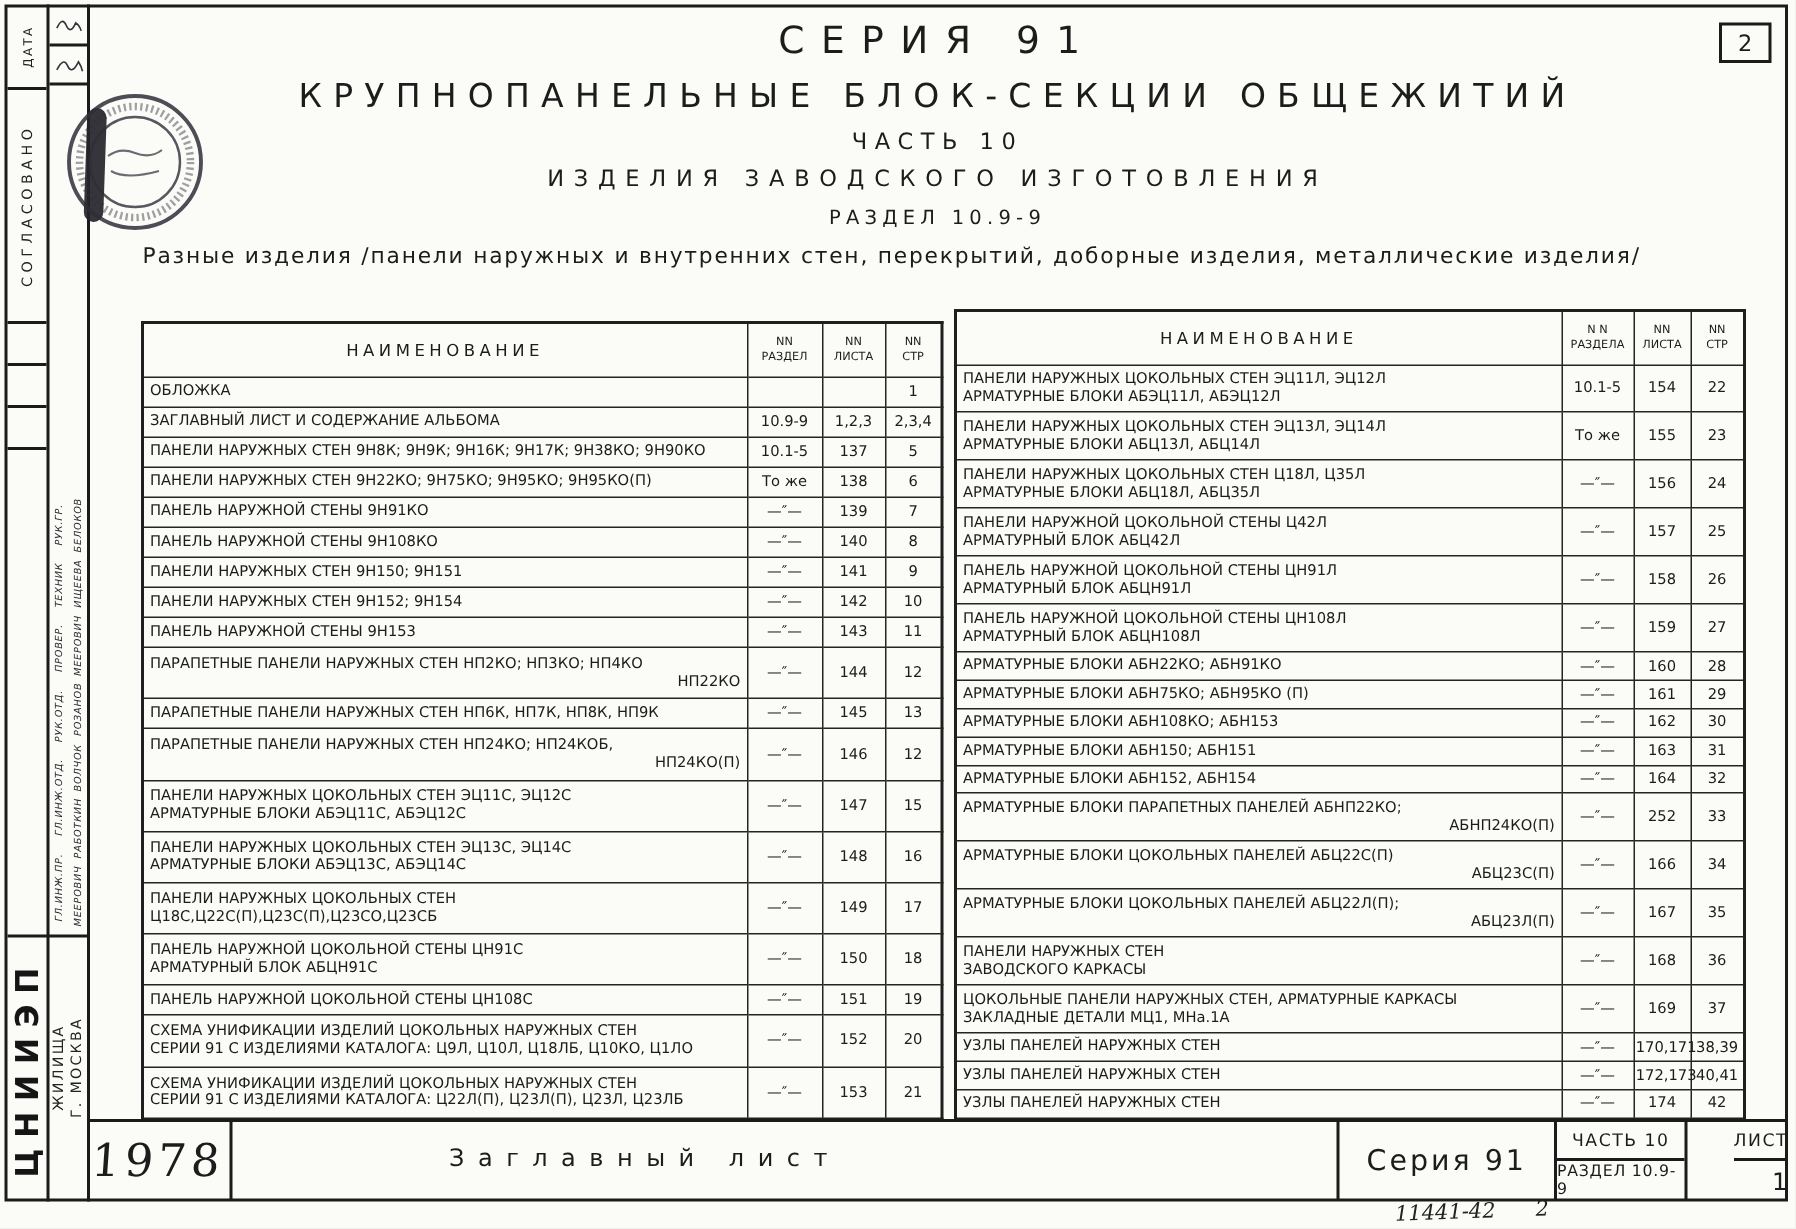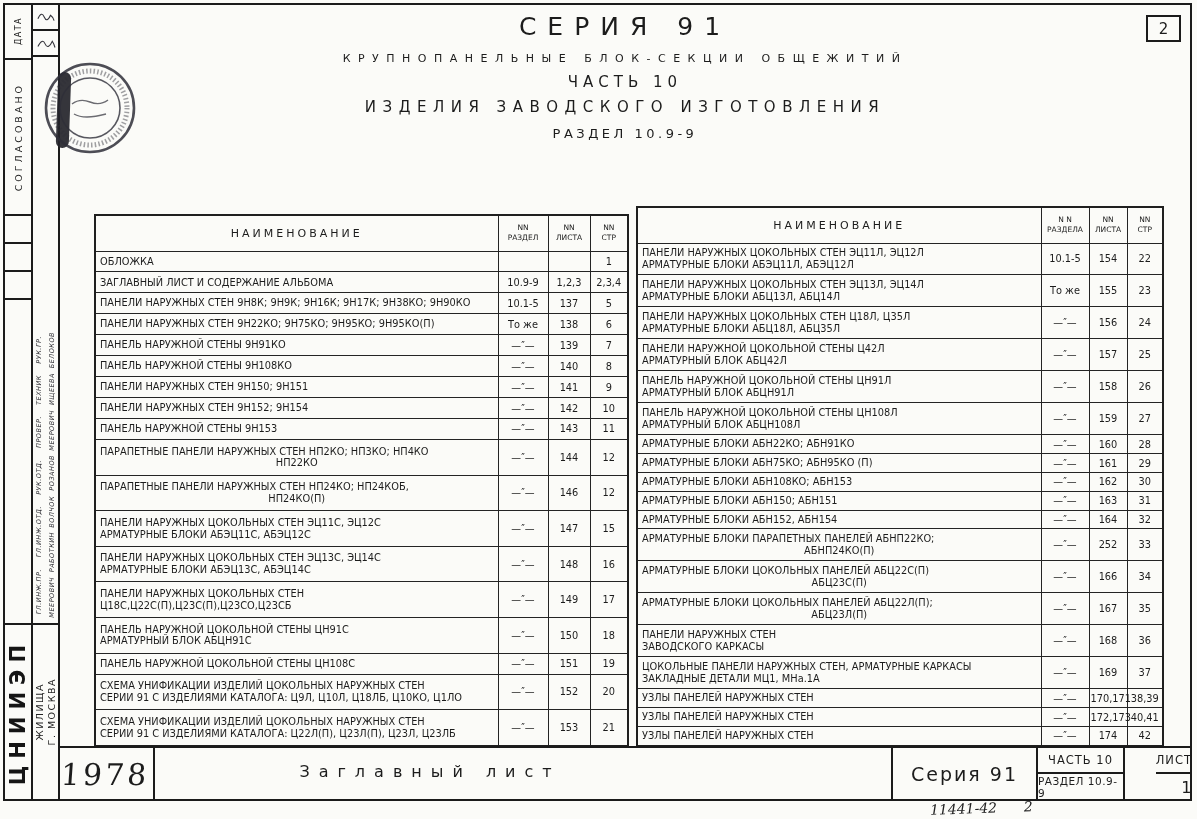--- a/index.html
+++ b/index.html
@@ -28,41 +28,41 @@
   .sig-item { writing-mode:vertical-rl; transform:rotate(180deg); font-size:6.5px; letter-spacing:0.5px; color:#2a2a30; white-space:nowrap; font-style:italic; }
   .hline-rail { position:absolute; height:2px; background:#1b1b1b; }
 
   .stamp { position:absolute; left:42px; top:60px; width:96px; height:96px; z-index:3; }
   .ink-blob { position:absolute; left:57px; top:72px; width:13px; height:76px; background:#24242a; border-radius:7px; transform:rotate(2deg); opacity:0.92; z-index:2; }
   .squiggle { width:20px; height:18px; }
 
   
   .head-block { position:absolute; left:61px; top:6px; width:1128px; text-align:center; }
   .t1 { margin-top:6px;  font-size:25px;   letter-spacing:11px; }
-  .t2 { margin-top:11px; font-size:11px; letter-spacing:7.5px; }
+  .t2 { margin-top:11px; font-size:22px; letter-spacing:7.5px; }
   .t3 { margin-top:8px;  font-size:15px;   letter-spacing:5px; }
   .t4 { margin-top:7px;  font-size:15px;   letter-spacing:6.5px; }
   .t5 { margin-top:10px; font-size:13px;   letter-spacing:3.5px; }
   .t6 { margin-top:10px; font-size:14.5px; letter-spacing:1.2px; text-align:left; padding-left:34px; }
   .pagenum-box { position:absolute; left:1146px; top:15px; width:35px; height:27px; border:2px solid #1b1b1b; display:flex; align-items:center; justify-content:center; font-size:15px; background:#fbfbf8; }
 
   
   .table-wrap { position:absolute; }
   .tw-left  { left:94px;  top:214px; width:533px; height:533px; }
   .tw-right { left:636px; top:206px; width:526px; height:541px; }
   .table-wrap table { width:100%; height:100%; border-collapse:collapse; table-layout:fixed; border:2px solid #1f1f1f; }
   .table-wrap th, .table-wrap td { border:1.5px solid #242424; }
   th.h-name { font-size:11px; letter-spacing:3px; font-weight:normal; height:36px; }
   th.h-sm { font-size:7.5px; font-weight:normal; vertical-align:middle; }
   th.h-sm .hl { line-height:1.4; text-align:center; }
   .tw-left  col.col-name { width:403px; } .tw-left  col.col-sec { width:50px; } .tw-left  col.col-list { width:42px; } .tw-left  col.col-page { width:38px; }
   .tw-right col.col-name { width:404px; } .tw-right col.col-sec { width:48px; } .tw-right col.col-list { width:38px; } .tw-right col.col-page { width:36px; }
   td.c-name { padding:2px 4px; font-size:9.8px; line-height:1.2; }
   td.c-num  { text-align:center; font-size:9.8px; padding:1px; }
-  .n2c { text-align:center; }
+  .n2c { text-align:right; }
   .n1:empty,.n2:empty,.n2c:empty { display:none; }
 
   
   .foot-line { position:absolute; left:58px; top:746px; width:1134px; height:2px; background:#1b1b1b; }
   .year-box { position:absolute; left:58px; top:748px; width:97px; height:52px; border-right:2px solid #1b1b1b; display:flex; align-items:center; justify-content:center; font-family:"DejaVu Serif", serif; font-size:30px; letter-spacing:3px; transform-origin:center; }
   .year-box span { transform:skewX(-4deg); }
   .sheet-title { position:absolute; left:290px; top:762px; width:280px; text-align:center; font-size:16px; letter-spacing:9px; }
   .foot-right { position:absolute; left:891px; top:748px; width:301px; height:52px; display:flex; border-left:2px solid #1b1b1b; }
   .fr-series { flex:0 0 145px; border-right:2px solid #1b1b1b; display:flex; align-items:center; justify-content:center; font-size:19px; letter-spacing:2px; }
   .fr-mid, .fr-list { display:flex; flex-direction:column; }
@@ -140,20 +140,21 @@
     <path d="M30 44 q8 -6 18 -2 q10 4 18 -2" stroke="#2e2e38" fill="none" stroke-width="1.4" opacity="0.7"></path>
     <path d="M32 54 q10 6 32 0" stroke="#2e2e38" fill="none" stroke-width="1.4" opacity="0.7"></path>
   </svg>
 
   <div class="head-block">
     <div class="t1">СЕРИЯ 91</div>
     <div class="t2">КРУПНОПАНЕЛЬНЫЕ БЛОК-СЕКЦИИ ОБЩЕЖИТИЙ</div>
     <div class="t3">ЧАСТЬ 10</div>
     <div class="t4">ИЗДЕЛИЯ ЗАВОДСКОГО ИЗГОТОВЛЕНИЯ</div>
     <div class="t5">РАЗДЕЛ 10.9-9</div>
+    <div class="t6">Разные изделия /панели наружных и внутренних стен, перекрытий, доборные изделия, металлические изделия/</div>
   </div>
   <div class="pagenum-box">
     <span>2</span>
   </div>
 
   <div class="table-wrap tw-left">
     <table>
       <colgroup>
           <col class="col-name">
           <col class="col-sec">
@@ -273,20 +274,29 @@
             <td class="c-name">
               <div class="n1">ПАРАПЕТНЫЕ ПАНЕЛИ НАРУЖНЫХ СТЕН НП2КО; НП3КО; НП4КО</div>
 
               <div class="n2c">НП22КО</div>
             </td>
             <td class="c-num">—″—</td>
             <td class="c-num">144</td>
             <td class="c-num">12</td>
           </tr>
 
+          <tr>
+            <td class="c-name">
+              <div class="n1">ПАРАПЕТНЫЕ ПАНЕЛИ НАРУЖНЫХ СТЕН НП6К, НП7К, НП8К, НП9К</div>
+
+            </td>
+            <td class="c-num">—″—</td>
+            <td class="c-num">145</td>
+            <td class="c-num">13</td>
+          </tr>
 
           <tr>
             <td class="c-name">
               <div class="n1">ПАРАПЕТНЫЕ ПАНЕЛИ НАРУЖНЫХ СТЕН НП24КО; НП24КОБ,</div>
 
               <div class="n2c">НП24КО(П)</div>
             </td>
             <td class="c-num">—″—</td>
             <td class="c-num">146</td>
             <td class="c-num">12</td>

